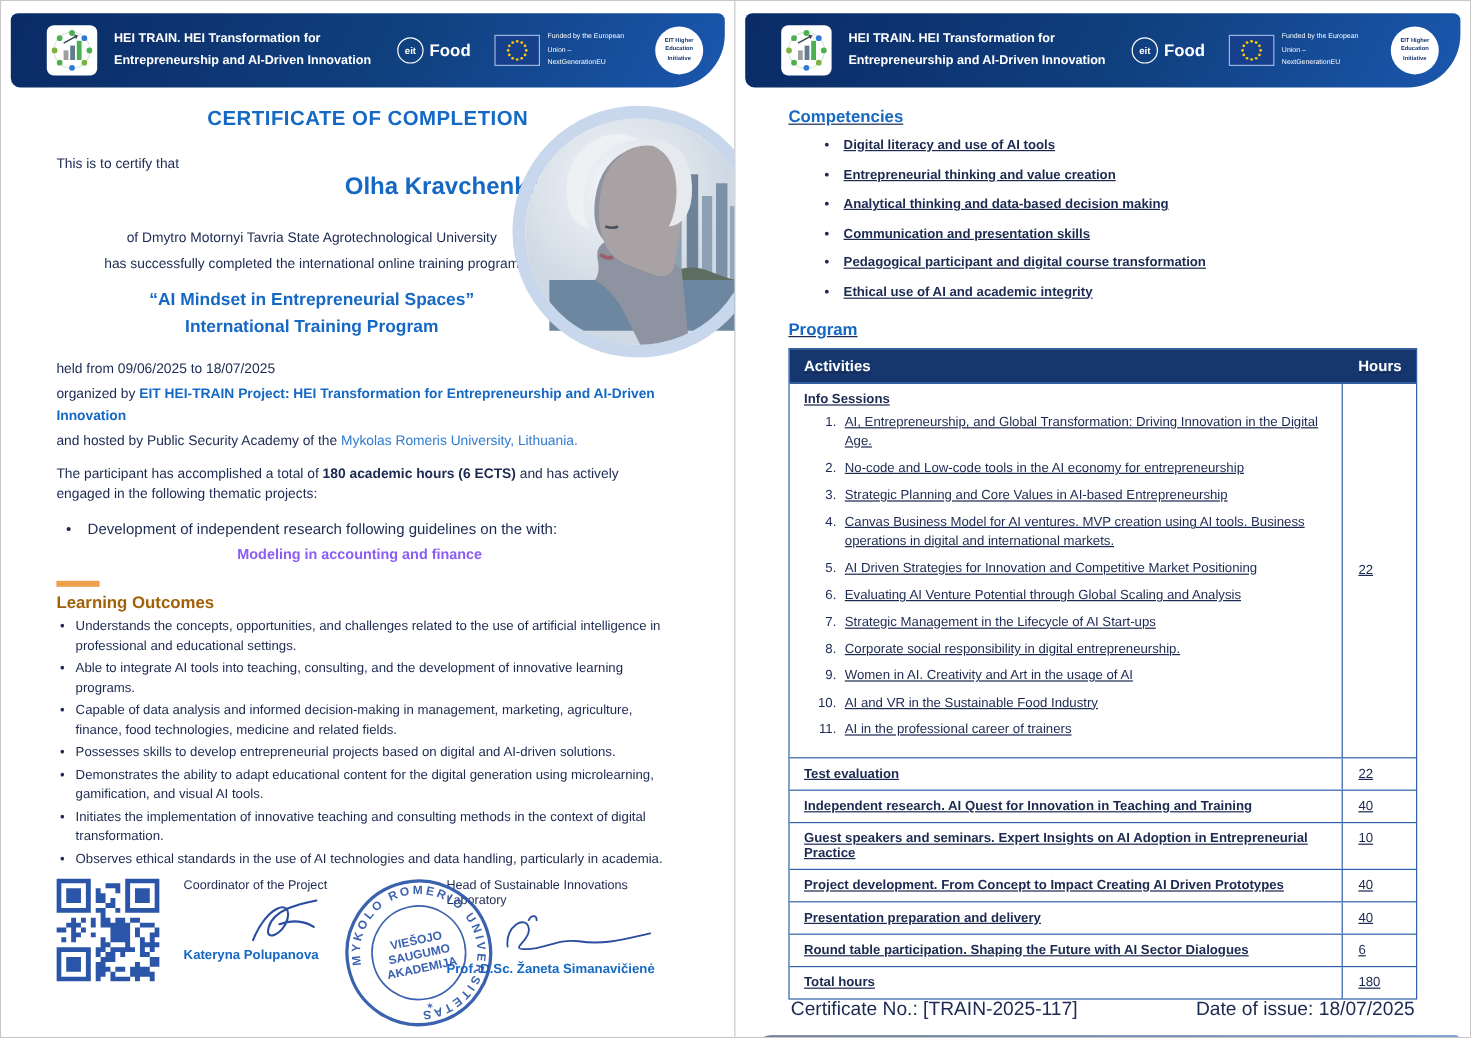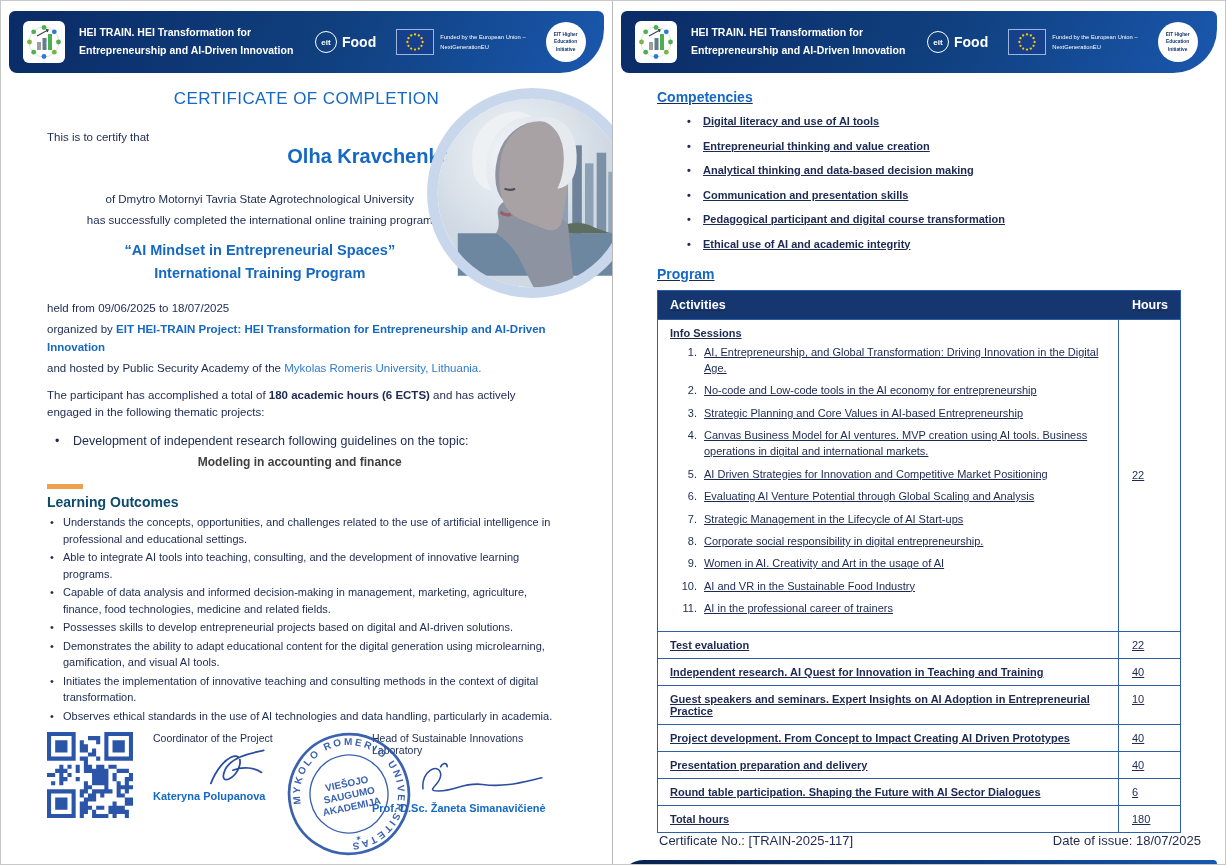--- a/index.html
+++ b/index.html
@@ -14,21 +14,21 @@
     width:613px; height:100%; background:#fff; position:relative;
     display:flex; flex-direction:column; overflow:hidden;
   }
   .page-1 { border-right:1px solid #b9b9b9; }
 
   
   .band-top {
     margin:10px 8px 0 8px; height:62px; flex:none;
     background:linear-gradient(115deg,#0A2B66 0%,#10407F 55%,#1A57AD 100%);
     border-radius:6px 6px 44px 8px;
-    display:flex; align-items:center; gap:14px; padding:0 18px 0 14px;
+    display:flex; align-items:center; gap:14px; padding:0 18px 0 30px;
     position:relative; z-index:3;
   }
   .htlogo { width:42px; height:42px; background:#fff; border-radius:6px;
     display:flex; align-items:center; justify-content:center; flex:none; }
   .band-title { color:#fff; font-size:10.5px; font-weight:bold; line-height:1.7; flex:none; width:218px;}
   .eitfood { display:flex; align-items:center; gap:5px; color:#fff; flex:none; margin-left:4px;}
   .eitcirc { width:22px; height:22px; border:1.5px solid #fff; border-radius:50%;
     display:flex; align-items:center; justify-content:center; font-size:8px; font-weight:bold;}
   .eitfood .foodtxt { font-size:14px; font-weight:bold; }
   .euflag { width:38px; height:26px; background:#16408C; border:1px solid #9db6dd;
@@ -43,54 +43,54 @@
   .band-bottom {
     flex:none; margin:0 8px; height:54px;
     background:linear-gradient(125deg,#07224E 0%,#0E3A7E 55%,#1A5CB5 100%);
     border-radius:22px 4px 0 0;
     display:flex; align-items:center; padding:0 24px 0 26px; gap:10px; color:#fff;
   }
 
   
   .content { flex:1; position:relative; padding:0 46px; z-index:1; }
   .portrait { position:absolute; right:-26px; top:14px; width:212px; height:212px; z-index:0; }
-  .c-title { text-align:center; margin-top:16px; font-size:17px; font-weight:normal;
+  .c-title { text-align:center; margin-top:16px; font-size:17px; font-weight:bold;
     color:#1568C4; letter-spacing:.4px; position:relative; z-index:1;}
   .c-certify { margin-top:22px; font-size:11.5px; position:relative; z-index:1; width:78%; margin-left:0;}
   .c-name { text-align:right; margin-top:2px; font-size:20px; font-weight:bold; color:#1568C4; width:78%; }
   .c-affil { text-align:center; margin-top:25px; font-size:11.5px; width:82%; }
   .c-compl { text-align:center; margin-top:9px; font-size:11.5px; width:82%; }
   .c-prog { text-align:center; margin-top:13px; font-size:14.5px; font-weight:bold; color:#1568C4; width:82%; line-height:1.6;}
   .para { font-size:11.5px; line-height:1.55; margin-top:3px; position:relative; z-index:1; }
   .para.first { margin-top:15px; }
   .blue-strong { color:#1568C4; font-weight:bold; }
   .blue-link { color:#2F7BD0; }
   .mt8 { margin-top:9px; }
   .proj-list { list-style:none; margin-top:10px; }
   .proj-list li { font-size:12.5px; line-height:1.5; margin-top:9px; padding-left:26px; position:relative;}
   .proj-list li::before { content:"•"; position:absolute; left:8px; color:#1C2951; }
-  .proj-topic { display:block; text-align:center; color:#404040; font-weight:bold; font-size:12px; margin-top:2px; width:92%;}
+  .proj-topic { display:block; text-align:center; color:#8b5cf6; font-weight:bold; font-size:12px; margin-top:2px; width:92%;}
   .orange-bar { width:36px; height:5px; background:#EFA04D; margin-top:13px; }
-  .lo-title { color:#0c4a6e; font-size:14px; font-weight:bold; margin-top:5px; }
+  .lo-title { color:#a16207; font-size:14px; font-weight:bold; margin-top:5px; }
   .lo-list { list-style:none; margin-top:4px; }
   .lo-list li { font-size:11px; line-height:1.5; padding-left:16px; position:relative; margin-top:2px;}
   .lo-list li::before { content:"•"; position:absolute; left:3px; }
 
   .sig-row { display:flex; margin-top:8px; position:relative; z-index:1; gap:20px; }
   .qr { width:86px; height:86px; flex:none; }
   .sig-col { display:flex; flex-direction:column; font-size:10.5px; }
   .sig-col-1 { width:252px; }
   .sig-col-2 { flex:1; }
   .sig-squig { height:44px; margin:2px 0 0 18px; }
   .sig-name { color:#1568C4; font-weight:bold; font-size:11px; }
   .stamp { position:absolute; left:234px; top:-6px; width:136px; height:136px; z-index:2;
     transform:rotate(-12deg); opacity:.92; }
 
-  .cert-line { margin-top:auto; padding:0 24px 12px 46px; display:flex;
-    justify-content:space-between; font-size:13px; position:relative; z-index:1;}
+  .cert-line { margin-top:auto; padding:0 46px 12px 46px; display:flex;
+    justify-content:space-between; font-size:16px; position:relative; z-index:1;}
 
   
   .r-content { flex:1; padding:0 44px; display:flex; flex-direction:column;text-decoration:underline; }
   .r-h { color:#1568C4; font-size:14px; font-weight:bold; margin-top:16px; }
   .comp-list { list-style:none; margin-top:8px; }
   .comp-list li { font-size:11px; font-weight:600; line-height:1.5; margin-bottom:8px;
     padding-left:16px; position:relative; margin-left:30px;}
   .comp-list li::before { content:"•"; position:absolute; left:0; }
 
   .ptable { margin-top:8px; border:1.5px solid #2E5FA9; font-size:11px; }
@@ -222,21 +222,21 @@
         <span>International Training Program</span>
       </p>
 
       <p class="para first">held from 09/06/2025 to 18/07/2025</p>
       <p class="para"><span>organized by </span><span class="blue-strong">EIT HEI-TRAIN Project: HEI Transformation for Entrepreneurship and AI-Driven Innovation</span></p>
       <p class="para"><span>and hosted by Public Security Academy of the </span><span class="blue-link">Mykolas Romeris University, Lithuania.</span></p>
       <p class="para mt8" style="width:95%"><span>The participant has accomplished a total of </span><b>180 academic hours (6 ECTS)</b><span> and has actively engaged in the following thematic projects:</span></p>
 
       <ul class="proj-list">
         <li>
-          <span>Development of independent research following guidelines on the topic:</span>
+          <span>Development of independent research following guidelines on the with:</span>
           <span class="proj-topic">Modeling in accounting and finance</span>
         </li>
       </ul>
 
       <div class="orange-bar"></div>
       <h2 class="lo-title">Learning Outcomes</h2>
       <ul class="lo-list">
         <li>Understands the concepts, opportunities, and challenges related to the use of artificial intelligence in professional and educational settings.</li>
         <li>Able to integrate AI tools into teaching, consulting, and the development of innovative learning programs.</li>
         <li>Capable of data analysis and informed decision-making in management, marketing, agriculture, finance, food technologies, medicine and related fields.</li>

